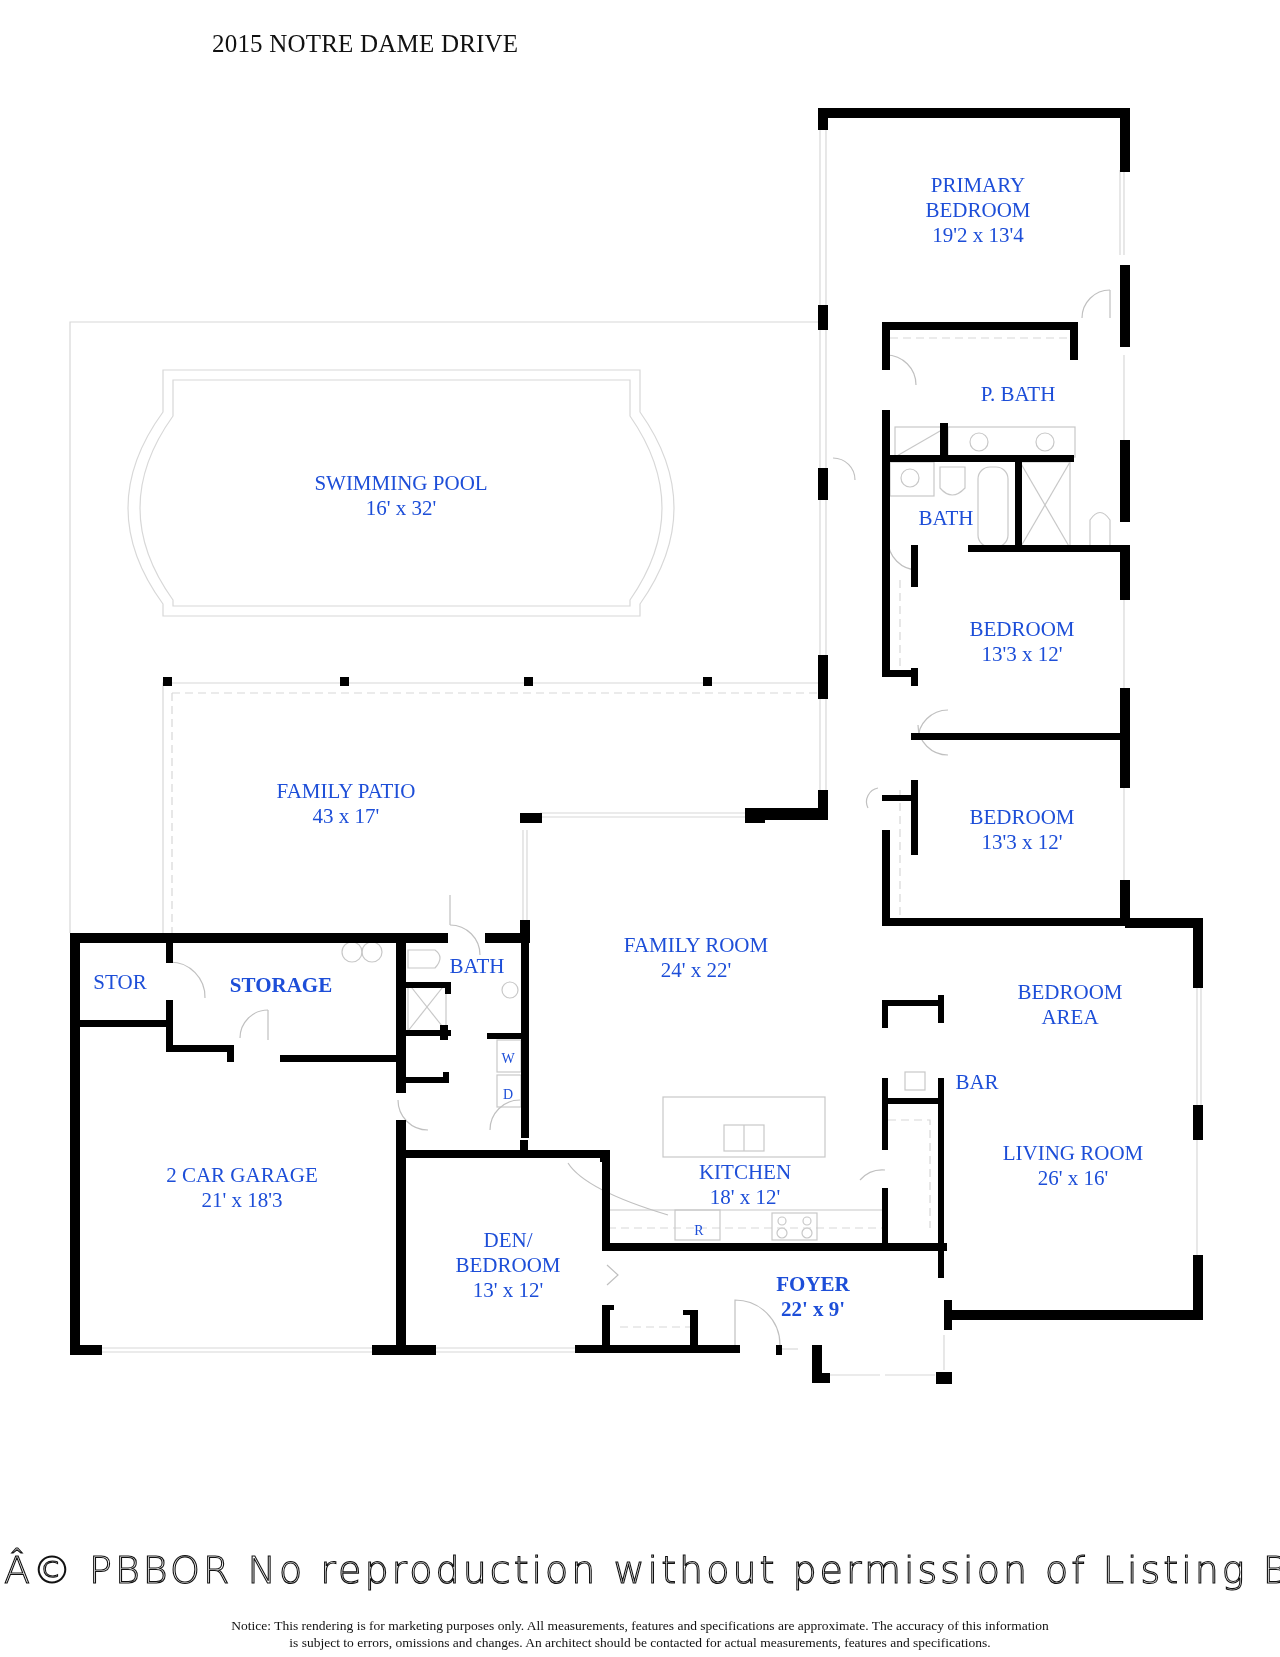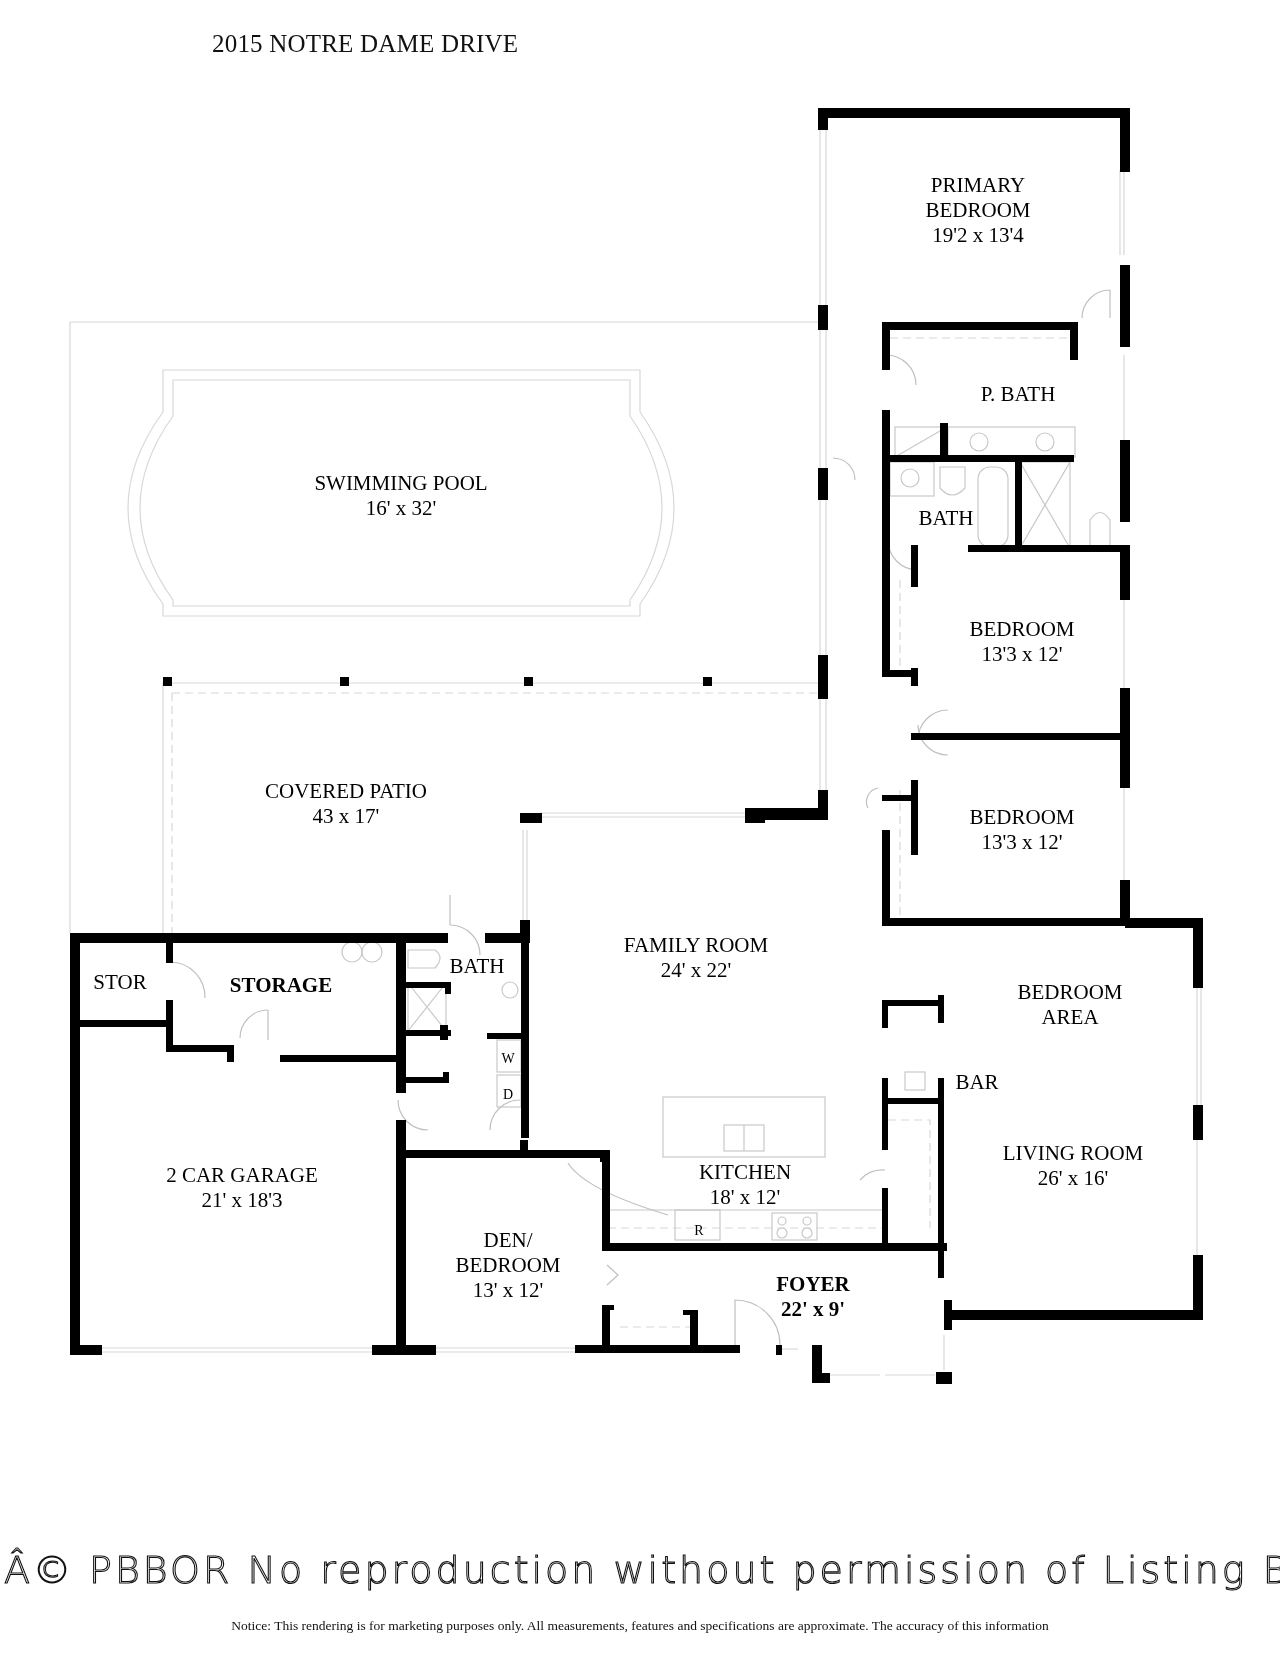--- a/index.html
+++ b/index.html
@@ -1,19 +1,19 @@
 <!DOCTYPE html>
 <html><head>
   <meta charset="utf-8">
   <style>
     html, body { margin: 0; padding: 0; background: #ffffff; }
     body { width: 1280px; height: 1657px; position: relative; overflow: hidden; font-family: "Liberation Serif", serif; color: #111; }
     .title { position: absolute; left: 212px; top: 30px; font-size: 25px; letter-spacing: 0.2px; color: #111; white-space: nowrap; }
     svg.plan { position: absolute; left: 0; top: 0; }
-    .lbl { position: absolute; text-align: center; font-size: 21px; line-height: 25px; color: #000000; white-space: nowrap; transform: translateX(-50%); }
+    .lbl { position: absolute; text-align: center; font-size: 21px; line-height: 25px; color: #1d4ed8; white-space: nowrap; transform: translateX(-50%); }
     .lbl span { display: block; }
     .small { font-size: 14px; }
     .watermark { position: absolute; left: 4px; top: 1548px; font-family: "DejaVu Sans", sans-serif; font-weight: 200; font-size: 38px; color: #fff; -webkit-text-stroke: 1.1px #111; letter-spacing: 3px; white-space: nowrap; }
     .notice { position: absolute; left: 0; width: 1280px; top: 1617px; text-align: center; font-size: 13.5px; line-height: 17px; color: #111; }
     .notice span { display: block; }
   </style>
 </head>
 <body>
 
 <div class="title">2015 NOTRE DAME DRIVE</div>
@@ -251,21 +251,21 @@
 </div>
 <div class="lbl" style="left:1022px; top:805px;">
   <span>BEDROOM</span>
   <span>13'3 x 12'</span>
 </div>
 <div class="lbl" style="left:401px; top:471px;">
   <span>SWIMMING POOL</span>
   <span>16' x 32'</span>
 </div>
 <div class="lbl" style="left:346px; top:779px;">
-  <span>COVERED PATIO</span>
+  <span>FAMILY PATIO</span>
   <span>43 x 17'</span>
 </div>
 <div class="lbl" style="left:120px; top:970px;">
   <span>STOR</span>
 </div>
 <div class="lbl" style="left:281px; top:973px;font-weight:bold;">
   <span>STORAGE</span>
 </div>
 <div class="lbl" style="left:477px; top:954px;">
   <span>BATH</span>
@@ -309,13 +309,14 @@
 </div>
 <div class="lbl" style="left:813px; top:1272px;font-weight:bold;">
   <span>FOYER</span>
   <span>22' x 9'</span>
 </div>
 
 <div class="watermark">Â© PBBOR No reproduction without permission of Listing Brok</div>
 
 <div class="notice">
   <span>Notice: This rendering is for marketing purposes only. All measurements, features and specifications are approximate. The accuracy of this information</span>
+  <span>is subject to errors, omissions and changes. An architect should be contacted for actual measurements, features and specifications.</span>
 </div>
 
 </body></html>

